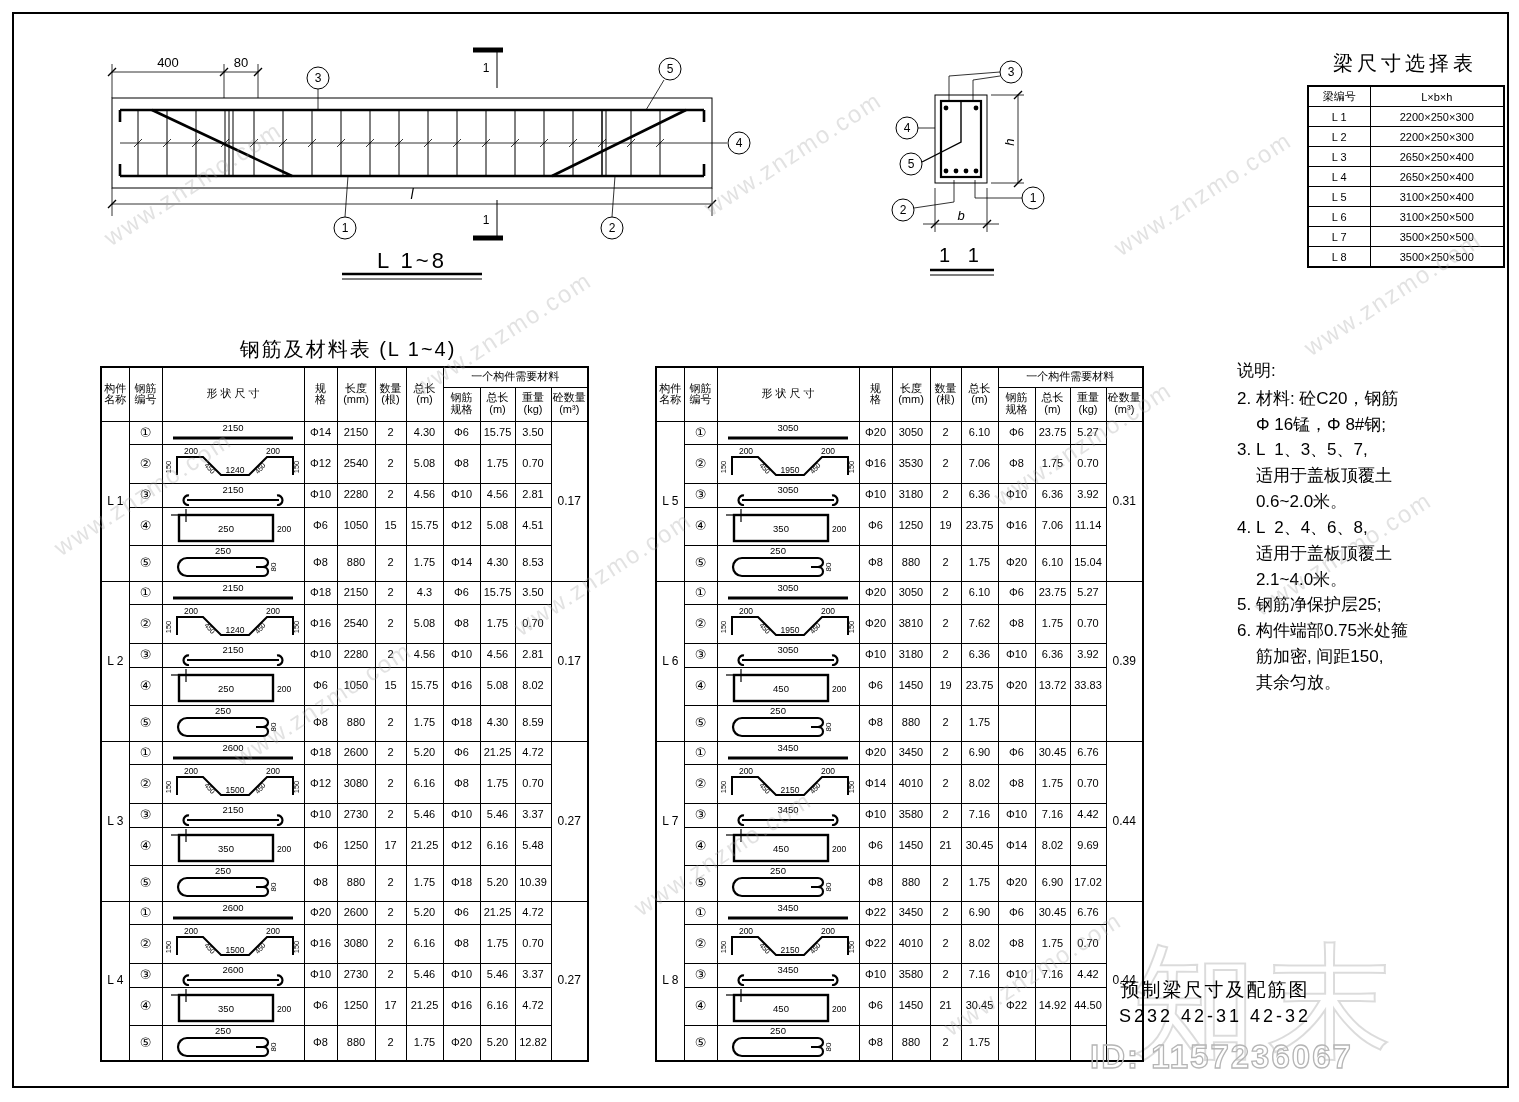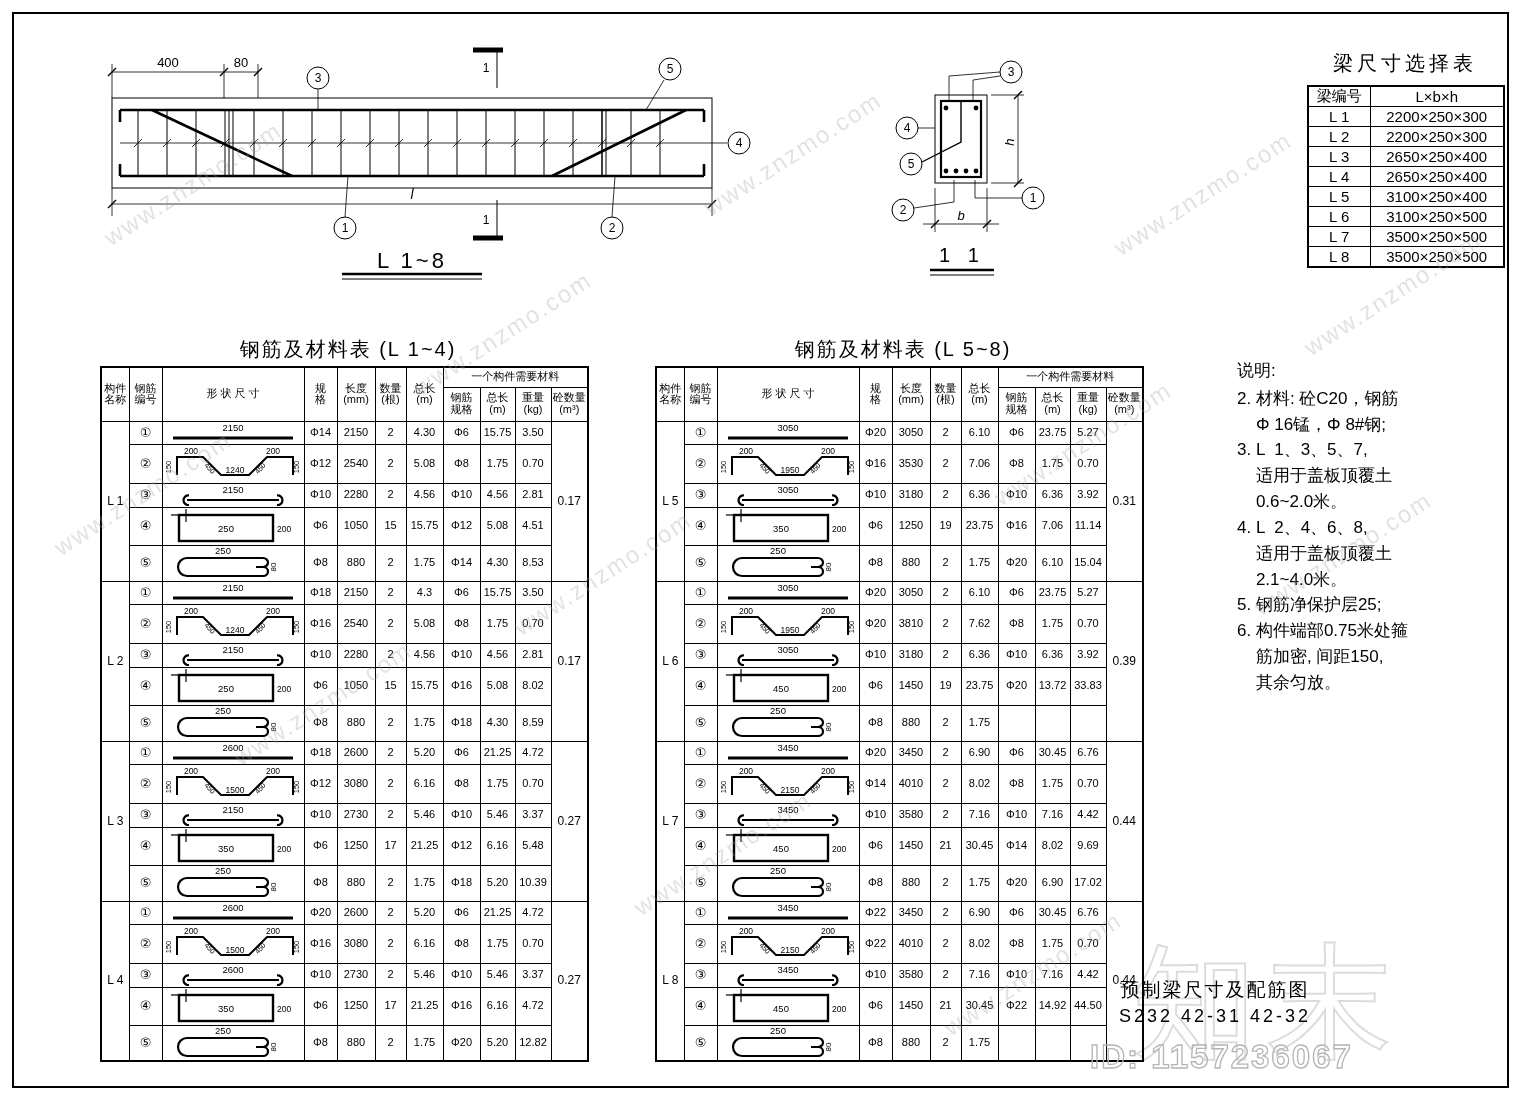--- a/index.html
+++ b/index.html
@@ -18,21 +18,21 @@
   table.mat td.hd{white-space:pre-line;font-size:11px;}
   table.mat td.bname,table.mat td.bconc{font-size:12px;}
   table.mat td.bno{font-size:13px;}
   table.mat td.bshape svg{display:block;margin:0 auto;}
   svg text{font-family:"Liberation Sans","DejaVu Sans",sans-serif;}
 
   
   .size-wrap{position:absolute;left:1307px;top:50px;width:196px;}
   .size-title{font-size:20px;letter-spacing:4px;text-align:center;margin-bottom:8px;white-space:nowrap;}
   table.size{border-collapse:collapse;table-layout:fixed;border:2px solid #000;width:196px;}
-  table.size td{border:1px solid #000;text-align:center;font-size:15px;height:19px;padding:0;}
+  table.size td{border:1px solid #000;text-align:center;font-size:11px;height:19px;padding:0;}
 
   
   .notes{position:absolute;left:1237px;top:358px;width:278px;font-size:17px;line-height:1.52;}
   .notes .nt{margin:0 0 2px 0;}
   .notes .it{white-space:pre-wrap;margin:0;}
 
   
   .titleblock{position:absolute;left:1005px;top:974px;width:420px;text-align:center;}
   .titleblock .l1{font-size:19px;letter-spacing:1px;white-space:nowrap;}
   .titleblock .l2{font-size:19px;letter-spacing:2px;margin-top:3px;white-space:nowrap;}
@@ -671,21 +671,20 @@
             <td class="">2</td>
             <td class="">1.75</td>
             <td class="">Φ20</td>
             <td class="">5.20</td>
             <td class="">12.82</td>
           </tr>
         </tbody>
       </table>
   </div>
 
-  <div class="tbl-title" style="left:733px;top:336px;width:340px">钢筋及材料表 (L  5~8)</div>
   <div class="mat-wrap" style="left:655px;top:366px">
     <table class="mat" id="mat1">
         <colgroup>
           <col style="width:28px">
           <col style="width:33px">
           <col style="width:142px">
           <col style="width:33px">
           <col style="width:38px">
           <col style="width:31px">
           <col style="width:37px">

